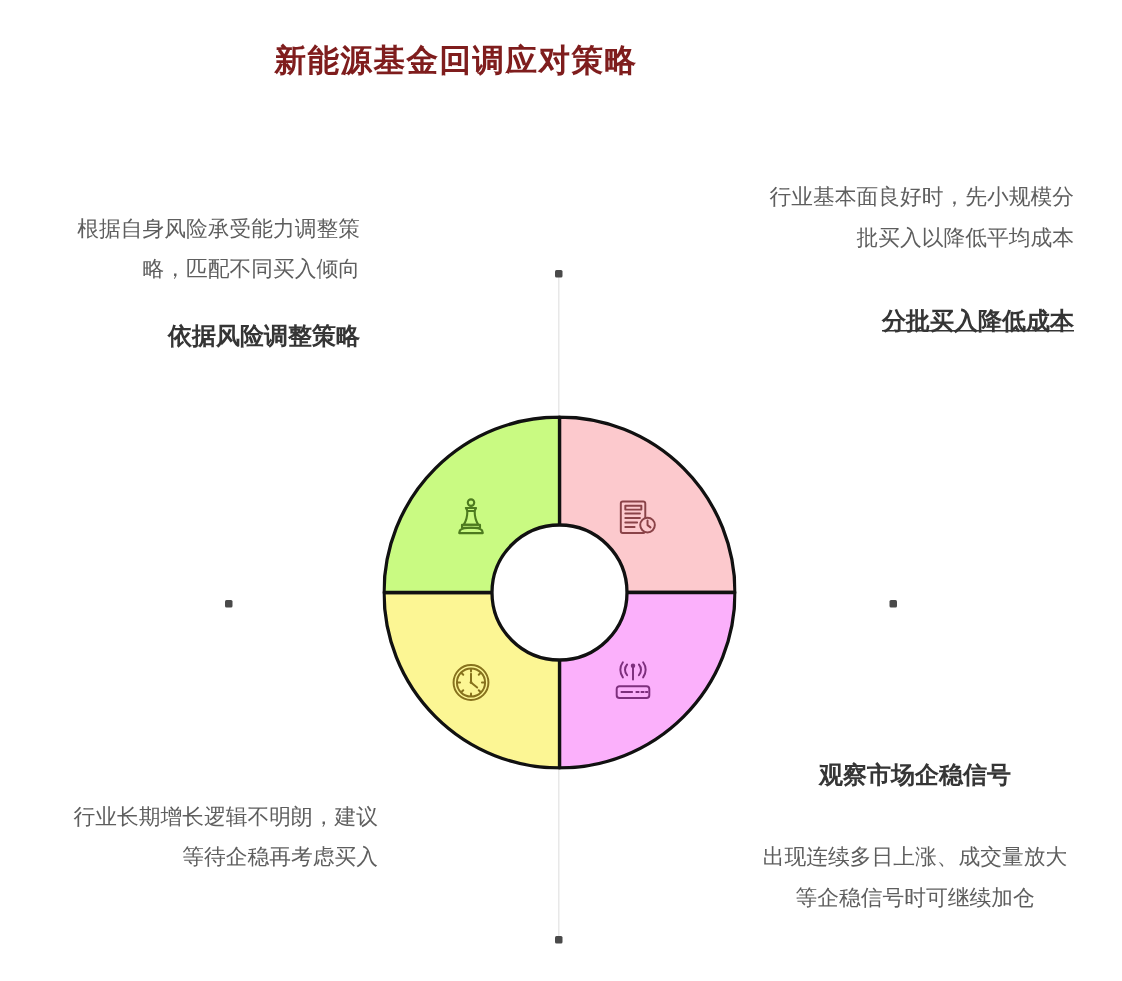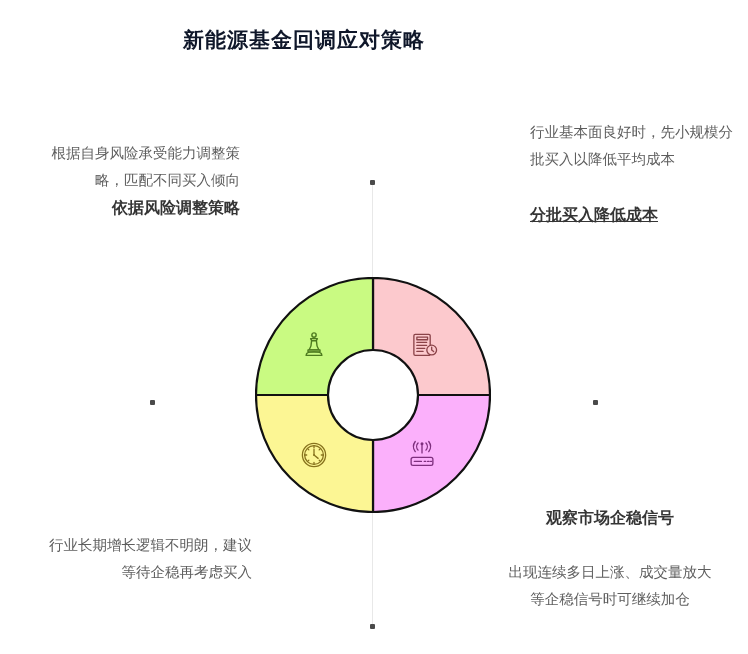--- a/index.html
+++ b/index.html
@@ -19,21 +19,21 @@
 
   
   #title {
     position: absolute;
     top: 26px;
     left: 0;
     width: 608px;
     text-align: center;
     font-size: 21px;
     font-weight: bold;
-    color: #0f172a;
+    color: #7f1d1d;
     letter-spacing: 1px;
   }
 
   
   #guide-line {
     position: absolute;
     left: 372px;
     top: 183px;
     width: 1px;
     height: 445px;
@@ -59,23 +59,23 @@
     color: #5e5e5e;
   }
   .block .heading {
     font-size: 16px;
     font-weight: bold;
     color: #353535;
     line-height: 27px;
   }
 
   #block-tl { left: 28px;  top: 140px; text-align: right; }
-  #block-tl .heading { }
+  #block-tl .heading { margin-top: 17px; }
 
-  #block-tr { left: 504px; top: 119px; text-align: left; margin-left: 26px; }
+  #block-tr { left: 504px; top: 119px; text-align: right; }
   #block-tr .heading { margin-top: 28px; text-decoration: underline; }
 
   #block-bl { left: 40px;  top: 504px; text-align: right; }
   #block-bl .desc { margin-top: 28px; }
 
   #block-br { left: 504px; top: 504px; text-align: center; }
   #block-br .desc { margin-top: 28px; }
 
   
   #donut {

